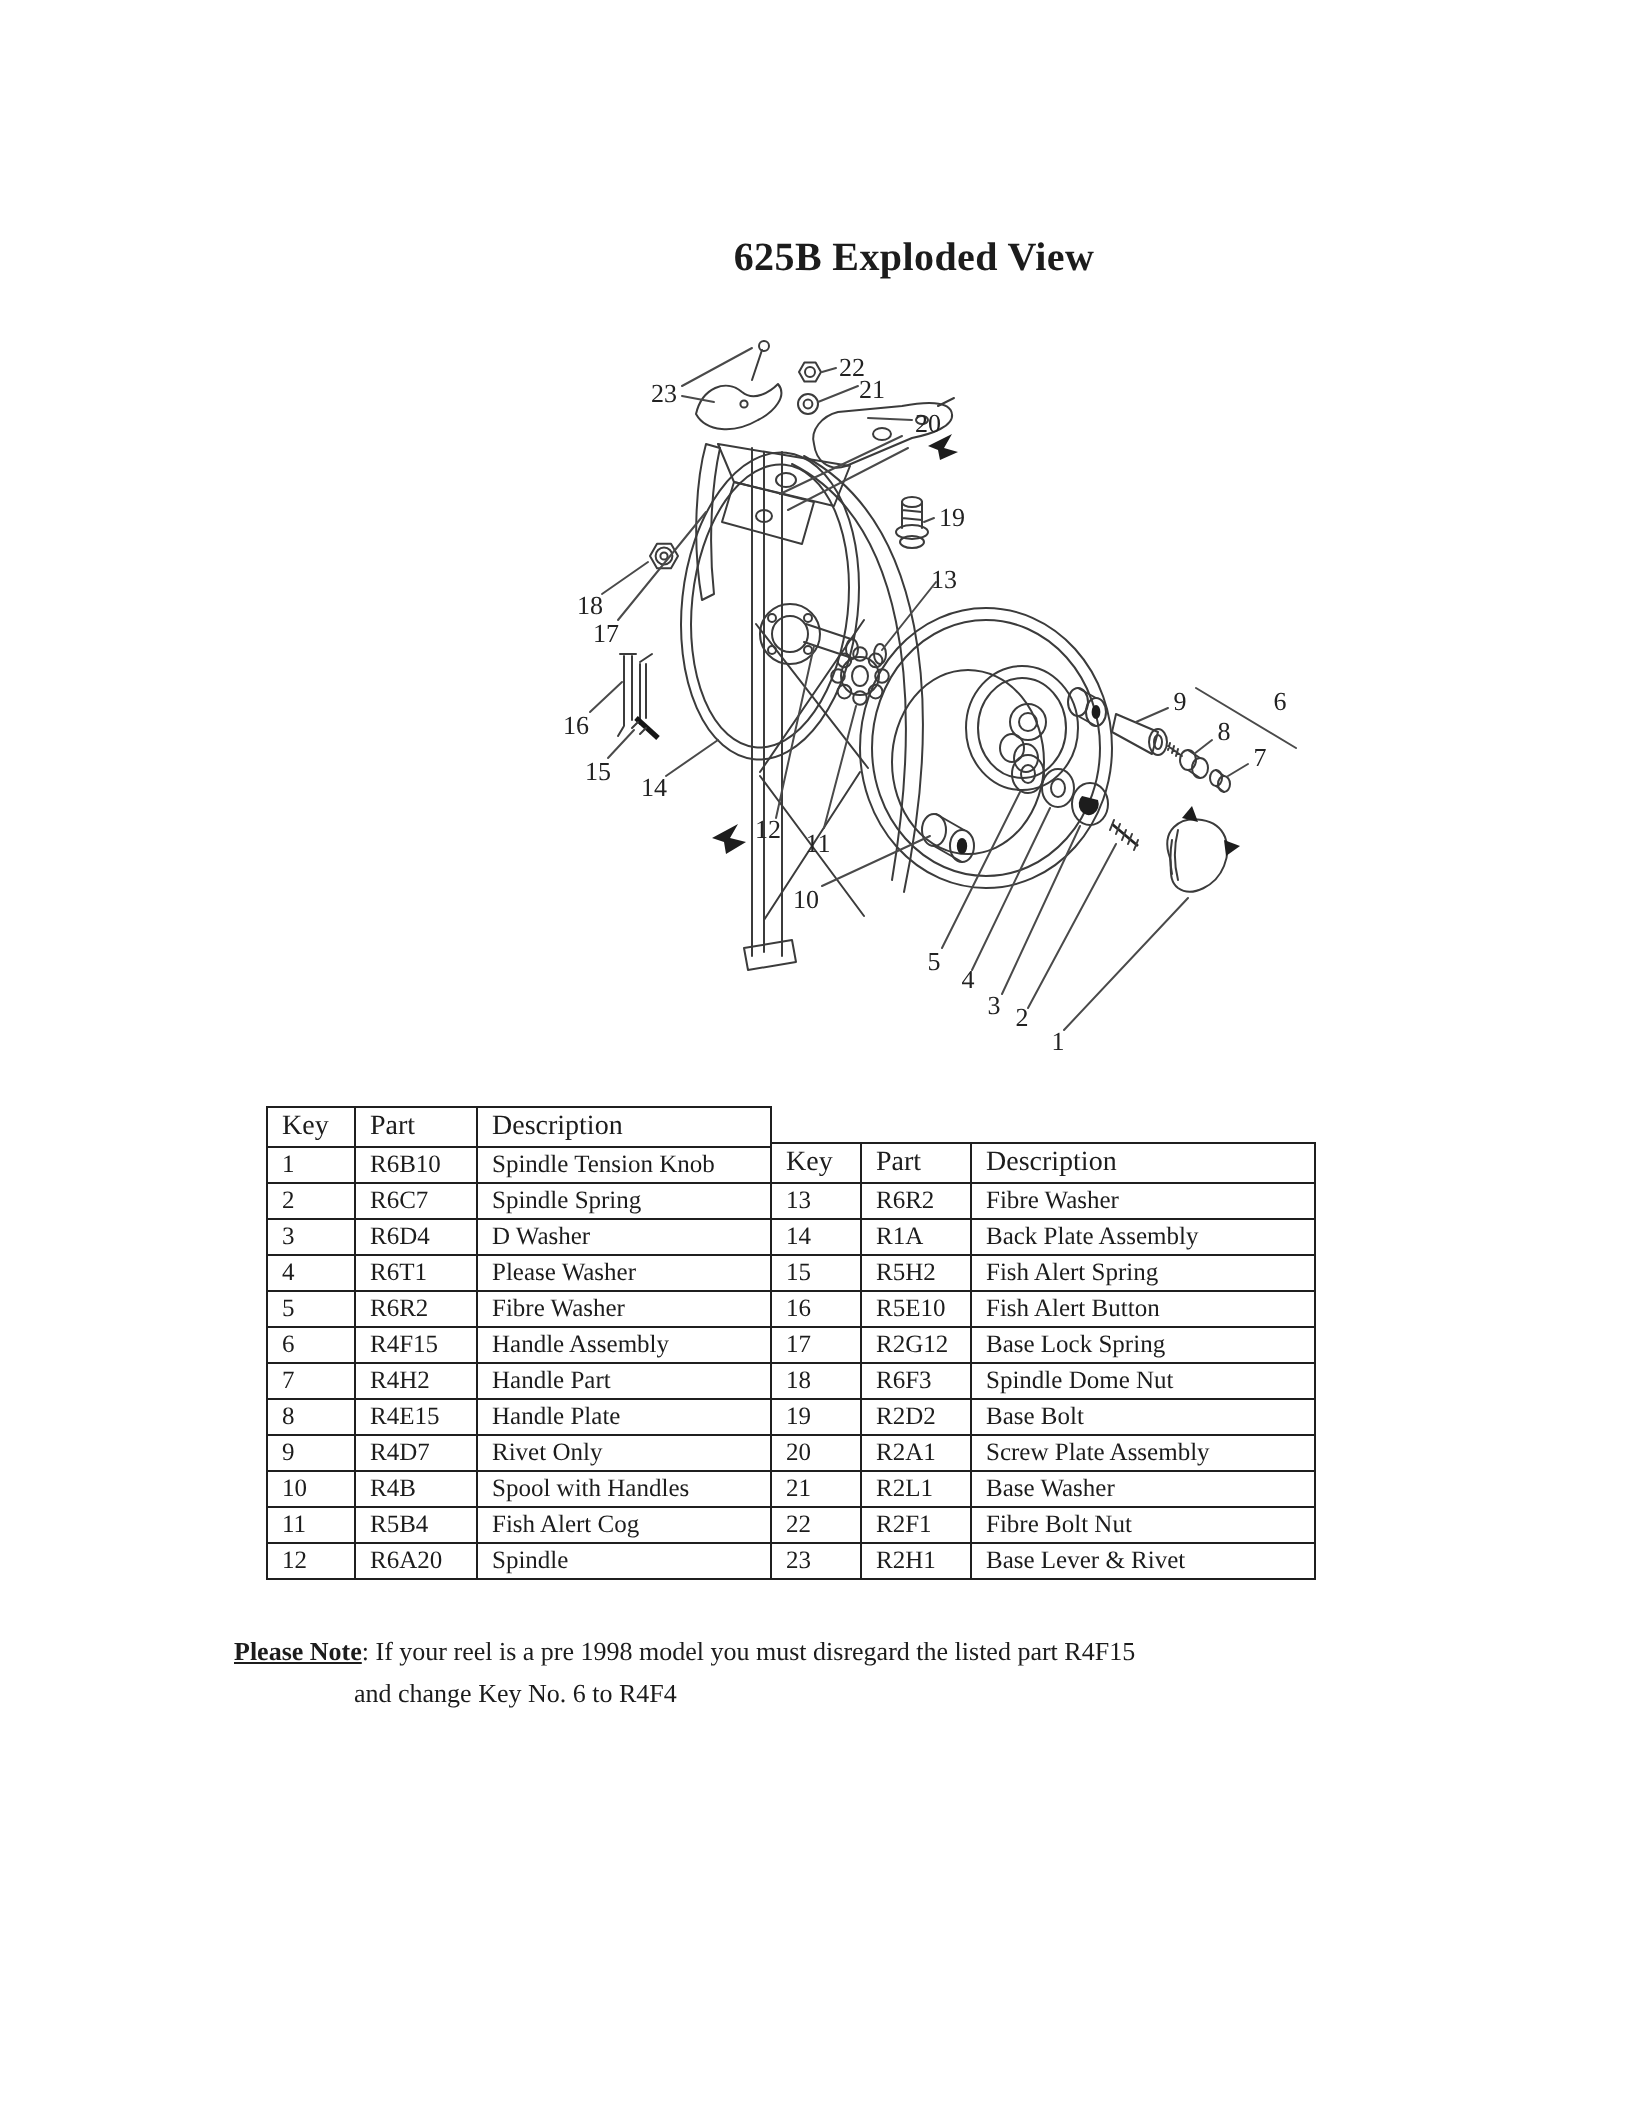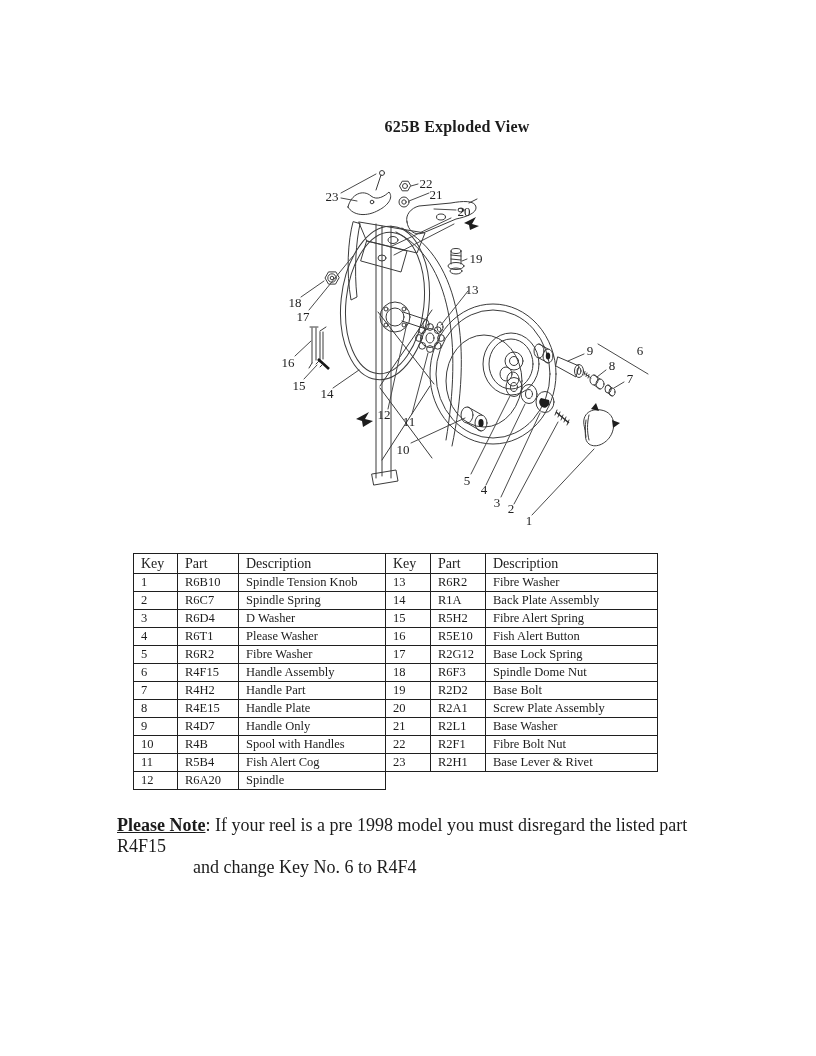--- a/index.html
+++ b/index.html
@@ -1,43 +1,43 @@
 <!DOCTYPE html>
 <html><head>
 <meta charset="utf-8">
 <style>
   html,body{margin:0;padding:0;background:#ffffff;}
   body{width:816px;height:1056px;position:relative;overflow:hidden;
        font-family:"Liberation Serif","DejaVu Serif",serif;color:#1c1c1c;}
   .page{position:absolute;inset:0;}
 
   .title{position:absolute;top:118px;left:257px;width:400px;text-align:center;
-         font-size:16px;font-weight:bold;letter-spacing:.2px;}
+         font-size:20px;font-weight:bold;letter-spacing:.2px;}
 
   .diagram{position:absolute;left:255px;top:160px;width:420px;height:400px;}
   .diagram svg{width:100%;height:100%;}
   .ln{fill:none;stroke:#3b3b3b;stroke-width:1;stroke-linecap:round;stroke-linejoin:round;}
   .ld{fill:none;stroke:#4a4a4a;stroke-width:1;stroke-linecap:round;}
   .blk{fill:#1d1d1d;stroke:none;}
   #callouts text{font-family:"Liberation Serif","DejaVu Serif",serif;font-size:13px;
                  fill:#222;text-anchor:middle;}
 
-  .tables{position:absolute;left:133px;top:553px;display:flex;align-items:flex-start;}
+  .tables{position:absolute;left:133px;top:553px;display:flex;align-items:flex-end;}
   table{border-collapse:collapse;table-layout:fixed;}
   table.right{margin-left:-1px;}
   th,td{border:1px solid #1f1f1f;padding:0 0 0 7px;overflow:hidden;white-space:nowrap;
         text-align:left;font-weight:normal;}
   th{height:19px;font-size:14px;}
   td{height:17px;font-size:12.5px;}
   table.left col.c0{width:44px;} table.left col.c1{width:61px;} table.left col.c2{width:147px;}
   table.right col.c0{width:45px;} table.right col.c1{width:55px;} table.right col.c2{width:172px;}
 
-  .note{position:absolute;left:117px;top:815px;width:600px;font-size:18px;line-height:21px;}
+  .note{position:absolute;left:117px;top:815px;width:600px;font-size:13px;line-height:21px;}
   .note .lbl{font-weight:bold;text-decoration:underline;}
-  .note .line2{margin-left:76px;}
+  .note .line2{margin-left:60px;}
 </style>
 </head>
 <body>
 
 <div class="page">
 
   <div class="title">625B Exploded View</div>
 
   <div class="diagram">
     <svg viewBox="0 0 420 400">
@@ -261,21 +261,21 @@
             <td>Handle Part</td>
           </tr>
           <tr>
             <td>8</td>
             <td>R4E15</td>
             <td>Handle Plate</td>
           </tr>
           <tr>
             <td>9</td>
             <td>R4D7</td>
-            <td>Handle Only</td>
+            <td>Rivet Only</td>
           </tr>
           <tr>
             <td>10</td>
             <td>R4B</td>
             <td>Spool with Handles</td>
           </tr>
           <tr>
             <td>11</td>
             <td>R5B4</td>
             <td>Fish Alert Cog</td>
@@ -307,21 +307,21 @@
             <td>Fibre Washer</td>
           </tr>
           <tr>
             <td>14</td>
             <td>R1A</td>
             <td>Back Plate Assembly</td>
           </tr>
           <tr>
             <td>15</td>
             <td>R5H2</td>
-            <td>Fibre Alert Spring</td>
+            <td>Fish Alert Spring</td>
           </tr>
           <tr>
             <td>16</td>
             <td>R5E10</td>
             <td>Fish Alert Button</td>
           </tr>
           <tr>
             <td>17</td>
             <td>R2G12</td>
             <td>Base Lock Spring</td>

